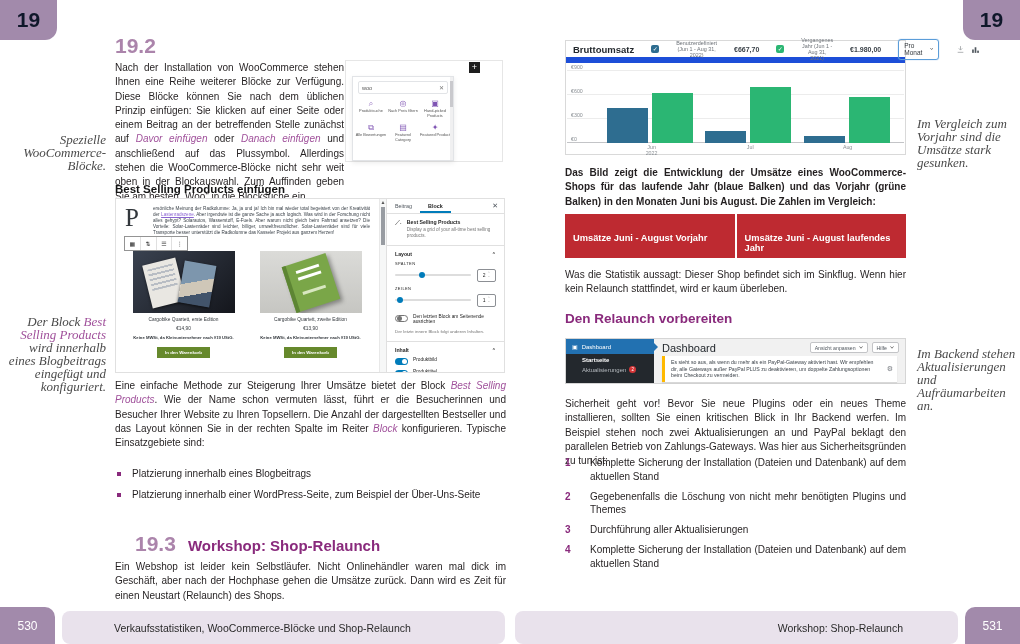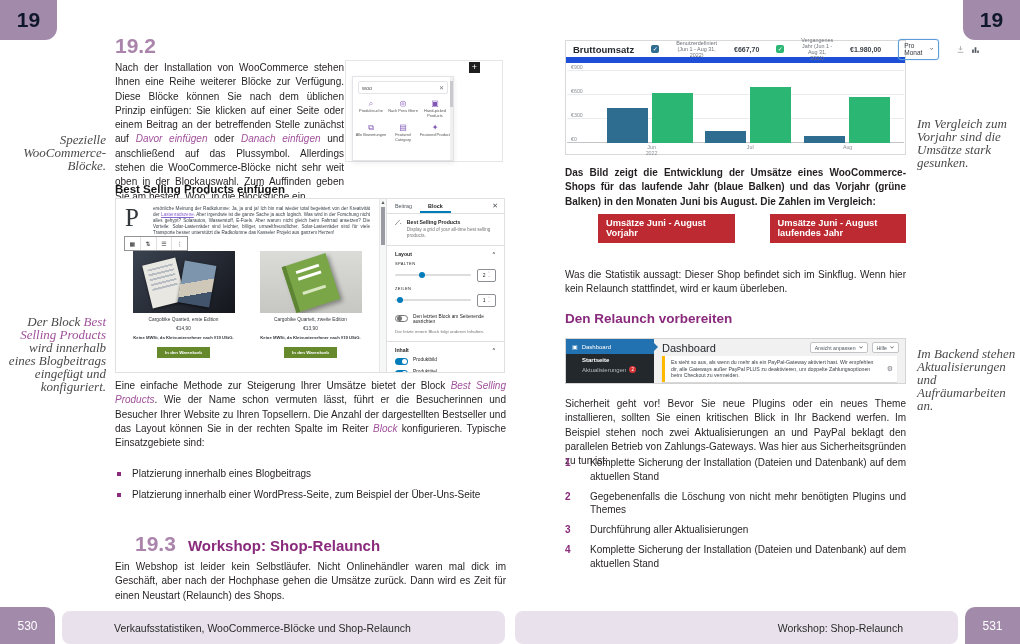--- a/index.html
+++ b/index.html
@@ -153,21 +153,21 @@
   .bar-groups{position:absolute;left:34px;right:8px;top:0;bottom:0;display:flex;
               justify-content:space-around;align-items:flex-end;}
   .bar-group{display:flex;align-items:flex-end;gap:4px;}
   .bar{width:41px;}
   .chart-x{position:absolute;left:35px;right:8px;top:103px;display:flex;justify-content:space-around;
            font-size:5.3px;color:#8a8f94;text-align:center;line-height:6.2px;}
 
   
   .cmp{position:absolute;left:565px;top:214px;width:341px;}
   .cmp-head{display:flex;gap:2px;}
-  .cmp-h{flex:1;background:#be2a31;color:#fff;font-weight:bold;font-size:9.3px;padding:4px 8px 5px;margin-left:33px;}
+  .cmp-h{flex:1;background:#be2a31;color:#fff;font-weight:bold;font-size:9.3px;padding:19px 8px 5px;}
   .cmp-row{display:flex;gap:2px;margin-top:1px;}
   .cmp-c{flex:1;background:#eae3e7;font-size:9.3px;color:#2f2b2c;padding:5px 8px 13px;}
 
   
   .wpshot{position:absolute;left:565px;top:338px;width:341px;height:46px;border:1px solid #d5d5d5;
           display:flex;background:#f1f1f1;box-sizing:border-box;}
   .wp-side{width:88px;background:#23282d;flex:none;position:relative;font-size:6px;}
   .wp-active{background:#2271b1;color:#fff;padding:4px 6px;display:flex;gap:4px;align-items:center;position:relative;}
   .wp-active::after{content:"";position:absolute;right:-8px;top:50%;margin-top:-4px;
                     border:4px solid transparent;border-left-color:#2271b1;}

